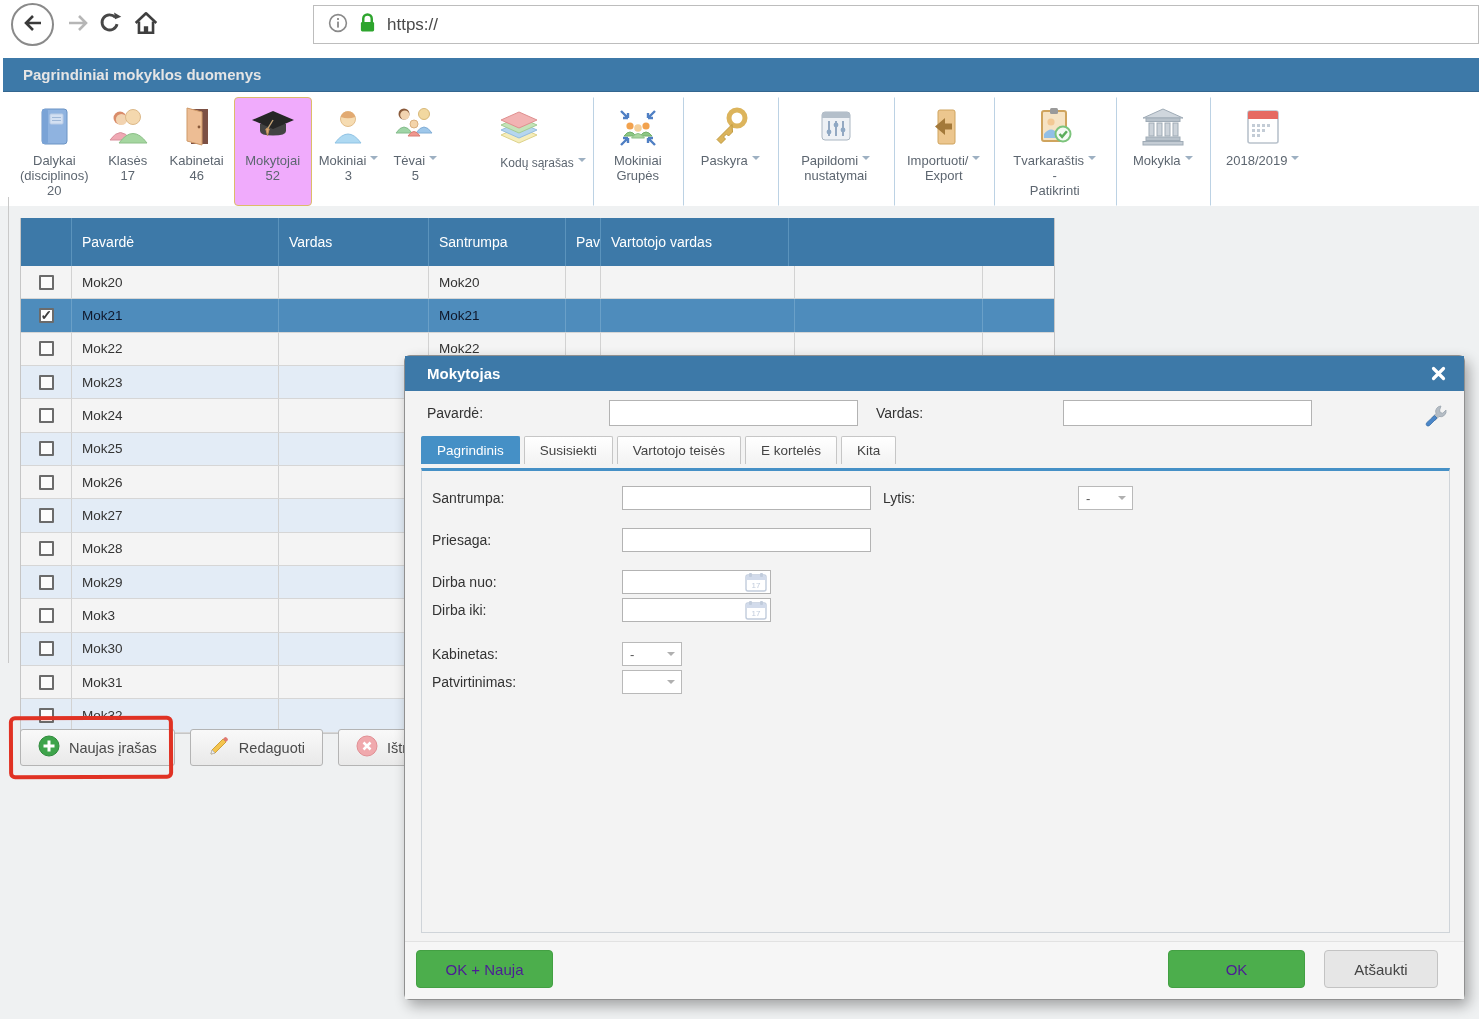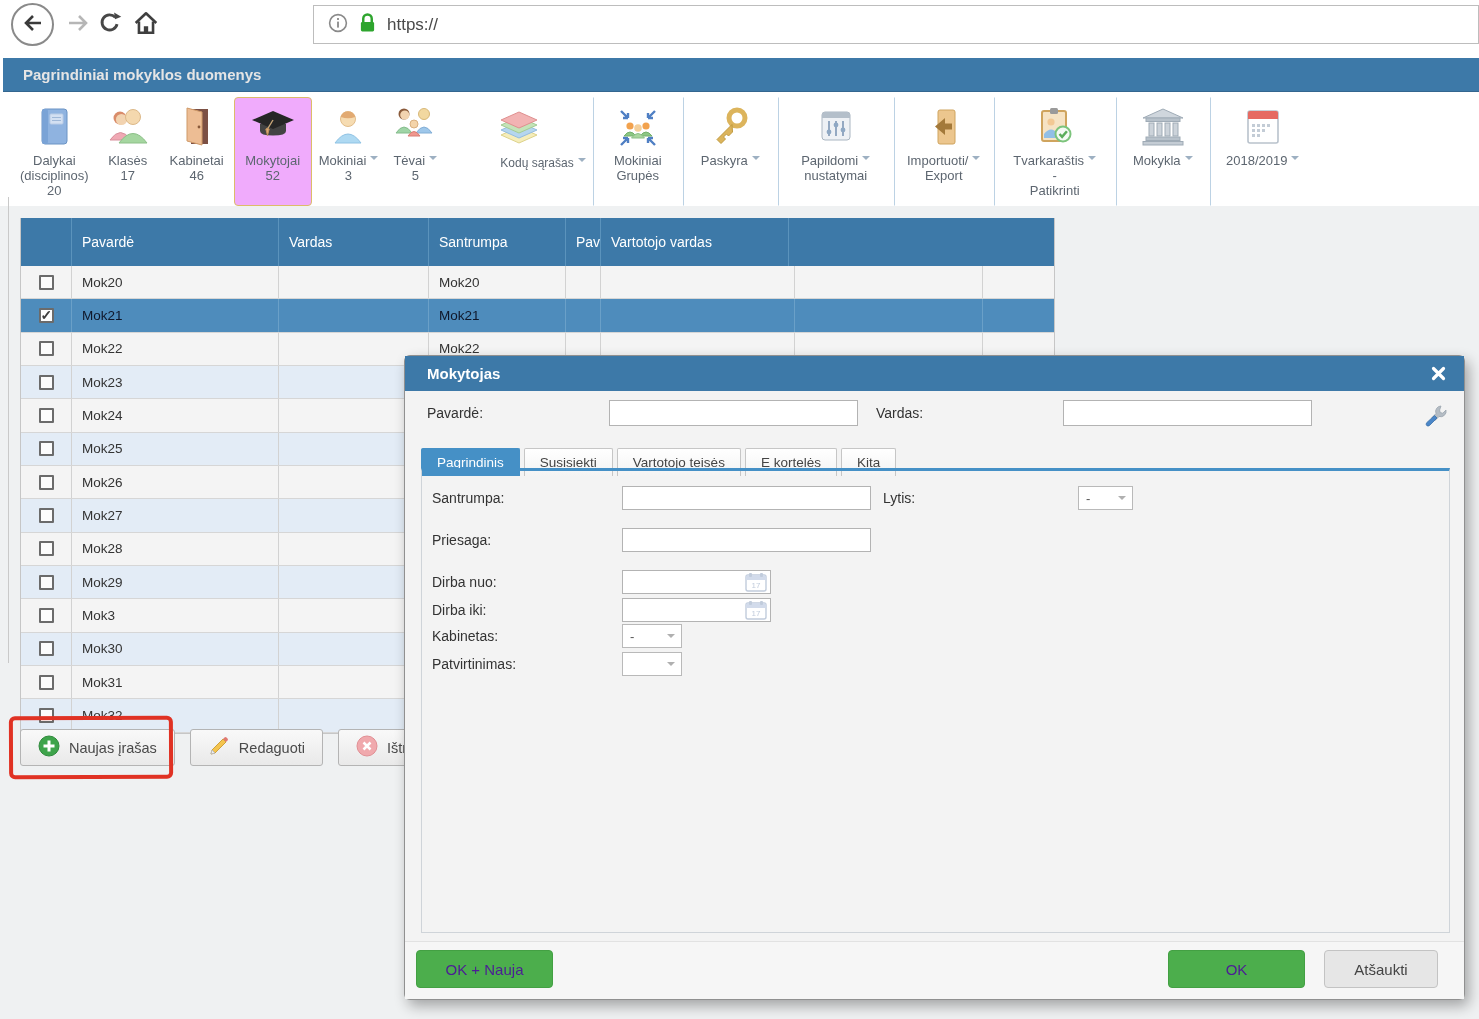--- a/index.html
+++ b/index.html
@@ -66,38 +66,38 @@
   
   .modal { position:absolute; left:404px; top:355px; width:1061px; height:645px; background:#f3f3f3;
     border:1px solid #909090; border-radius:6px; box-shadow:4px 6px 14px rgba(0,0,0,0.32); z-index:10; }
   .modal-header { height:35px; background:#3d79a8; display:flex; align-items:center; padding:0 16px 0 22px; }
   .modal-header .m-title { color:#fff; font-size:15px; font-weight:bold; }
   .modal-close { margin-left:auto; width:20px; height:20px; display:flex; align-items:center; justify-content:center; cursor:pointer; }
   .m-label { position:absolute; font-size:14px; color:#333; }
   .m-input { position:absolute; height:26px; border:1px solid #b3b3b3; background:#fff; font-size:13.5px; padding:0 6px;
     font-family:"Liberation Sans",sans-serif; }
   .tools-icon { position:absolute; right:16px; top:48px; }
-  .tabs { position:absolute; left:16px; top:92px; display:flex; }
+  .tabs { position:absolute; left:16px; top:80px; display:flex; }
   .tab { height:28px; padding:0 15px; display:flex; align-items:center; font-size:13.5px; color:#444;
     background:linear-gradient(#ffffff,#f3f3f3); border:1px solid #c6c6c6; border-bottom:none; margin-right:4px;
     border-radius:2px 2px 0 0; cursor:pointer; }
   .tab.active { background:#4590c6; color:#fff; border-color:#4590c6; }
   .panel { position:absolute; left:16px; top:112px; width:1029px; height:465px;
     border:1px solid #cfd4d9; border-top:3px solid #4590c6; padding:14px 0 0 10px; }
   .f-row { display:flex; align-items:center; height:26px; position:relative; }
   .f-label { width:190px; font-size:14px; color:#333; }
   .f-input { width:249px; height:24px; border:1px solid #b3b3b3; background:#fff; font-size:13.5px; padding:0 6px;
     font-family:"Liberation Sans",sans-serif; }
   .f-lytis-label { margin-left:12px; width:195px; font-size:14px; color:#333; }
   .f-select { height:24px; border:1px solid #b9b9b9; background:#fff; display:flex; align-items:center;
     font-size:13px; color:#555; padding-left:7px; position:relative; cursor:pointer; }
   .sel-arrow { position:absolute; right:6px; top:9px; width:0; height:0; border:4.5px solid transparent; border-top-color:#b0b0b0; }
   .f-date { width:149px; height:24px; border:1px solid #b3b3b3; background:#fff; position:relative; }
   .cal-btn { position:absolute; right:2px; top:1px; width:24px; height:20px; opacity:0.55; cursor:pointer; }
-  .mb16{margin-bottom:16px;} .mb2{margin-bottom:2px;} .mb18{align-items:center;}
+  .mb16{margin-bottom:16px;} .mb2{margin-bottom:2px;} .mb18{margin-bottom:18px;align-items:center;}
   .modal-footer { position:absolute; left:0; right:0; bottom:0; height:58px; background:#f6f6f6; border-top:1px solid #e2e2e2; }
   .btn { position:absolute; top:8px; height:38px; display:flex; align-items:center; justify-content:center;
     font-size:15px; border-radius:4px; cursor:pointer; }
   .btn-green { background:#4cae4c; border:1px solid #43a043; color:#4c1d95; }
   .btn-ok-new { left:11px; width:137px; }
   .btn-ok { left:763px; width:137px; }
   .btn-cancel { left:919px; width:114px; background:#e6e6e6; border:1px solid #c3c3c3; color:#444; }
 </style>
 </head>
 <body>

